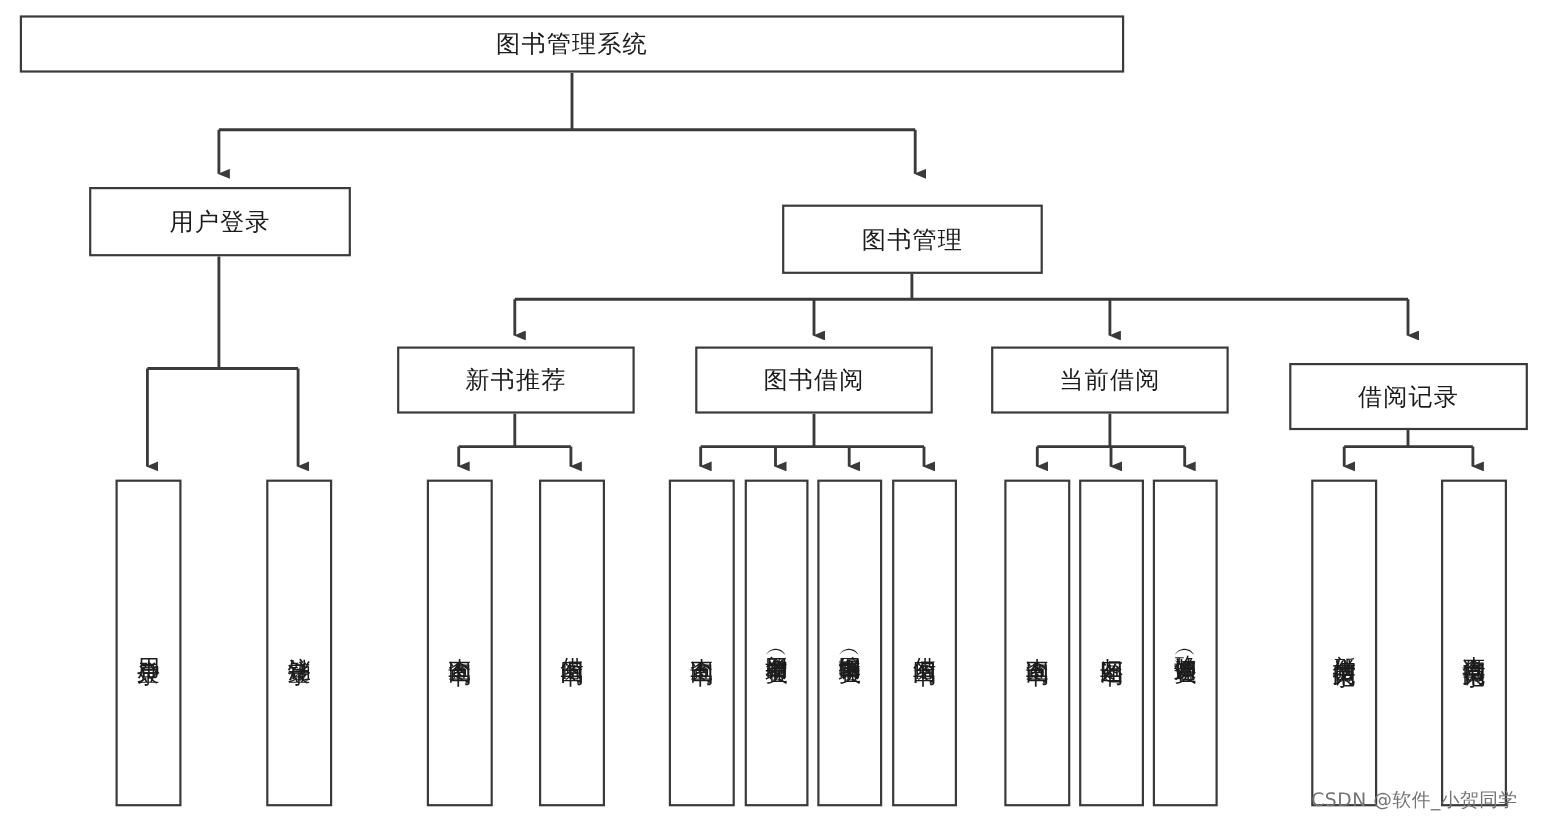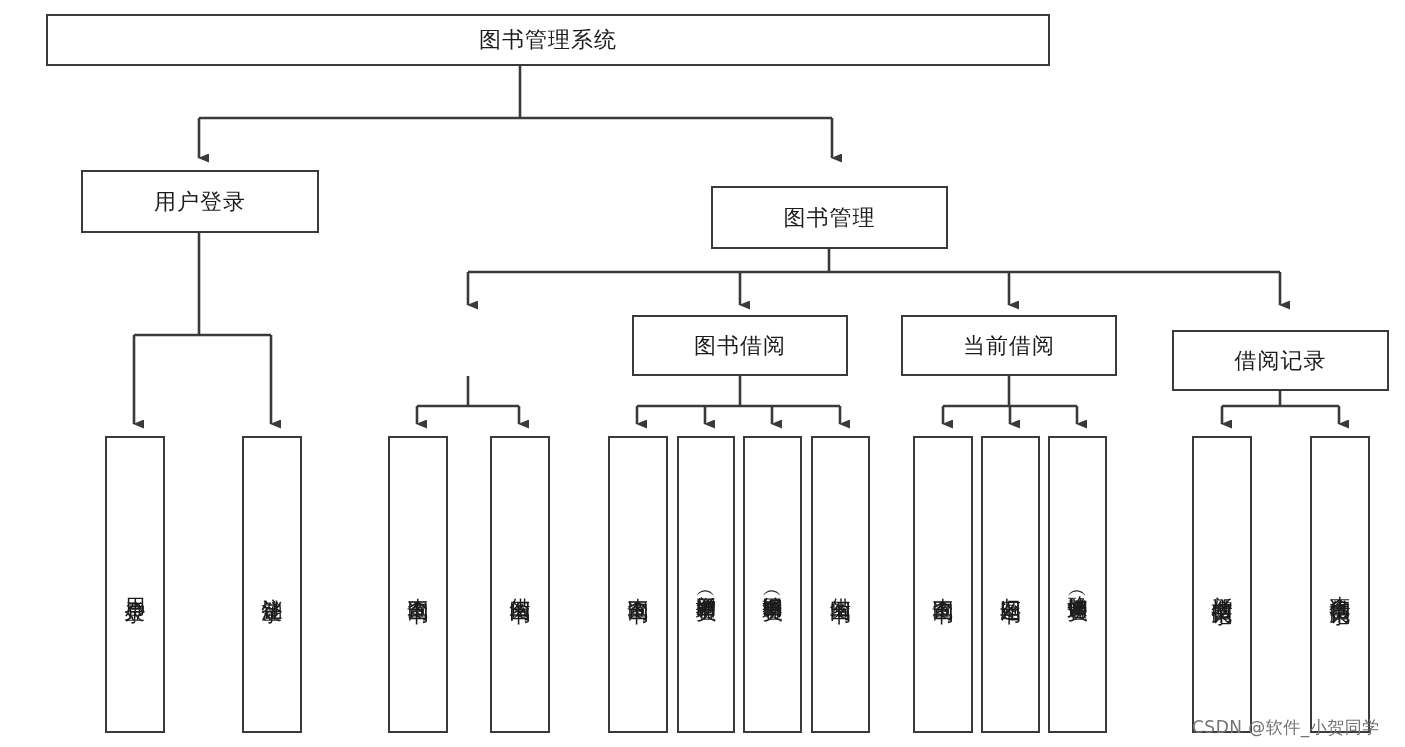--- a/index.html
+++ b/index.html
@@ -111,25 +111,26 @@
       <path d="M1010,406 L1010,424" marker-end="url(#arrowhead)"></path>
       <path d="M1077,406 L1077,424" marker-end="url(#arrowhead)"></path>
 
       <path d="M1280,376 L1280,406"></path>
       <path d="M1222,406 L1339,406"></path>
       <path d="M1222,406 L1222,424" marker-end="url(#arrowhead)"></path>
       <path d="M1339,406 L1339,424" marker-end="url(#arrowhead)"></path>
     </g>
   </svg>
 
-  <div class="node horiz" style="left:18px;top:14px;width:1004px;height:52px;margin-left:28px;">图书管理系统</div>
+  <div class="node horiz" style="left:18px;top:14px;width:1004px;height:52px;">图书管理系统</div>
 
   <div class="node horiz" style="left:81px;top:170px;width:238px;height:63px;">用户登录</div>
   <div class="node horiz" style="left:711px;top:186px;width:237px;height:63px;">图书管理</div>
 
+  <div class="node horiz" style="left:361px;top:315px;width:216px;height:61px;">新书推荐</div>
   <div class="node horiz" style="left:632px;top:315px;width:216px;height:61px;">图书借阅</div>
   <div class="node horiz" style="left:901px;top:315px;width:216px;height:61px;">当前借阅</div>
   <div class="node horiz" style="left:1172px;top:330px;width:217px;height:61px;">借阅记录</div>
 
   <div class="node vert" style="left:105px;top:436px;width:60px;height:297px;">用户登录</div>
   <div class="node vert" style="left:242px;top:436px;width:60px;height:297px;">注销登录</div>
 
   <div class="node vert" style="left:388px;top:436px;width:60px;height:297px;">查询图书</div>
   <div class="node vert" style="left:490px;top:436px;width:60px;height:297px;">借阅图书</div>
 

